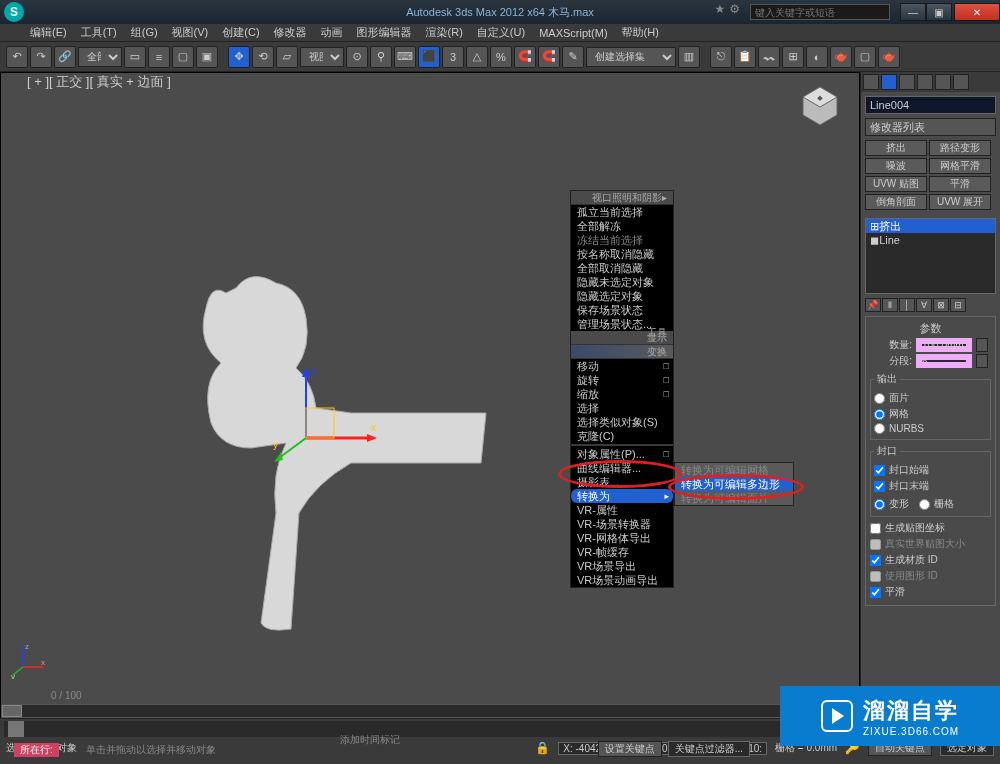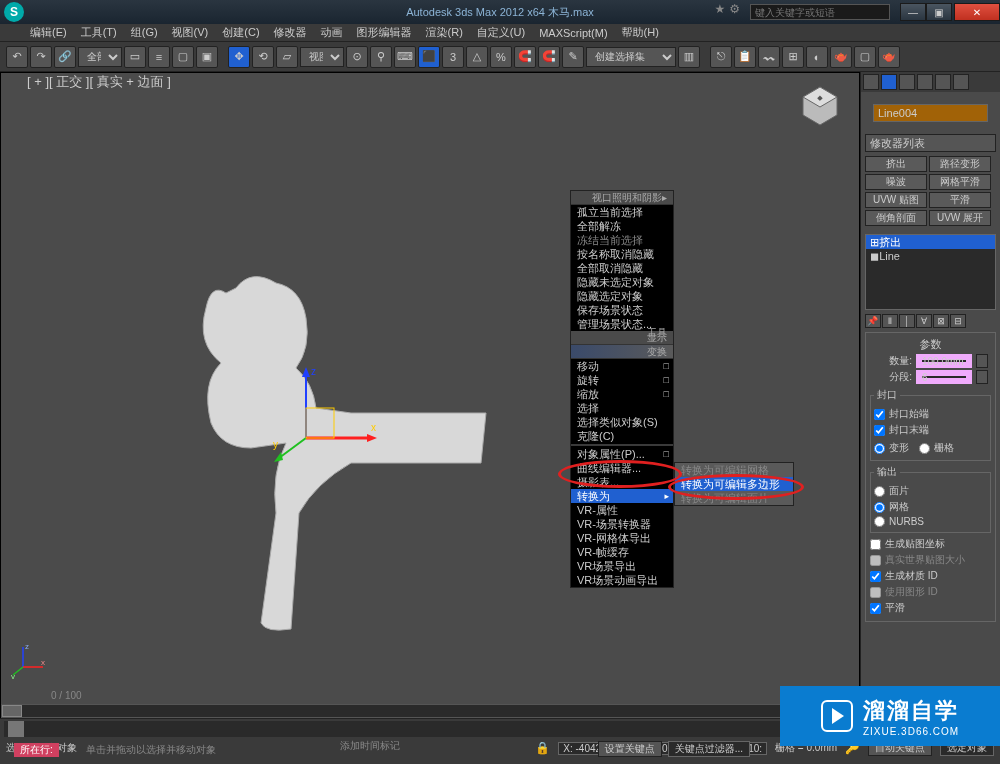--- a/index.html
+++ b/index.html
@@ -29,39 +29,39 @@
 .horse-shape { position: absolute; left: 140px; top: 160px; }
 .gizmo { position: absolute; left: 270px; top: 290px; }
 .axis-mini { position: absolute; left: 10px; bottom: 34px; }
 .scrollbar-h { position: absolute; bottom: -1px; left: 0; right: 0; height: 14px; background: #2a2a2a; border: 1px solid #555; }
 .scrollbar-h .thumb { position: absolute; left: 0; width: 20px; height: 12px; background: #666; border: 1px solid #888; }
 .coord-label { position: absolute; bottom: 16px; left: 50px; color: #888; font-size: 10px; margin-top: 36px; }
 
 .context-menu { position: absolute; left: 570px; top: 190px; width: 104px; background: #000000; border: 1px solid #222; z-index: 100; }
 .context-menu .item { height: 14px; color: #ccc; font-size: 11px; padding: 0 6px; display: flex; align-items: center; cursor: pointer; position: relative; }
 .context-menu .item.disabled { color: #888; }
-.context-menu .item.highlighted { background: #2060d0; color: #fff; }
+.context-menu .item.highlighted { background: #2060d0; color: #fff; border-radius: 6px; }
 .context-menu .sep { height: 2px; background: #3a3a3a; margin: 1px 0; }
 .context-menu .item .arrow { position: absolute; right: 4px; font-size: 9px; }
 .context-menu .header { height: 14px; background: #4a4a4a; color: #aaa; font-size: 10px; text-align: right; padding-right: 6px; display: flex; align-items: center; justify-content: flex-end; border-bottom: 1px solid #333; }
 .tools-label { position: absolute; top: 135px; right: 6px; font-size: 10px; color: #aaa; }
 
 .submenu { position: absolute; left: 674px; top: 462px; width: 120px; background: #5a5a5a; border: 1px solid #222; z-index: 101; }
-.submenu .item { height: 14px; color: #ccc; font-size: 11px; padding: 0 6px; display: flex; align-items: center; cursor: pointer; }
+.submenu .item { height: 14px; color: #ccc; font-size: 11px; padding: 0 6px; display: flex; align-items: center; cursor: pointer; border-radius: 6px; }
 .submenu .item.highlighted { background: #2060d0; color: #fff; }
 .submenu .item.disabled { color: #888; }
 
 .red-circle { position: absolute; border: 3px solid #e02020; border-radius: 50%; z-index: 200; pointer-events: none; }
 .red-circle.c1 { left: 558px; top: 460px; width: 124px; height: 28px; }
 .red-circle.c2 { left: 668px; top: 474px; width: 136px; height: 26px; }
 
 .right-panel { width: 140px; background: #4a4a4a; border-left: 1px solid #222; display: flex; flex-direction: column; }
 .rp-tabs { height: 20px; background: #3a3a3a; display: flex; align-items: center; gap: 2px; padding: 0 2px; }
 .rp-tabs .tab { width: 16px; height: 16px; background: #555; border: 1px solid #222; }
-.rp-name { height: 18px; background: #a16207; border: 1px solid #666; margin: 12px; color: #ccc; font-size: 11px; padding: 0 4px; display: flex; align-items: center; }
+.rp-name { height: 18px; background: #0f172a; border: 1px solid #666; margin: 4px; color: #ccc; font-size: 11px; padding: 0 4px; display: flex; align-items: center; }
 .rp-modlist { height: 18px; background: #555; border: 1px solid #222; margin: 0 4px; color: #ccc; font-size: 11px; padding: 0 4px; display: flex; align-items: center; }
 .rp-btns { display: flex; flex-wrap: wrap; gap: 2px; padding: 4px; }
 .rp-btns .btn { width: 62px; height: 16px; background: #5a5a5a; border: 1px solid #222; color: #ccc; font-size: 10px; display: flex; align-items: center; justify-content: center; cursor: pointer; }
 .rp-stack { margin: 4px; height: 76px; background: #2a2a2a; border: 1px solid #666; }
 .rp-stack .item { height: 14px; color: #ccc; font-size: 11px; padding: 0 4px; display: flex; align-items: center; }
 .rp-stack .item.selected { background: #2060d0; color: #fff; }
 .rp-stacktb { display: flex; gap: 1px; margin: 0 4px; }
 .rp-stacktb div { width: 16px; height: 14px; background: #555; border: 1px solid #222; color: #ccc; font-size: 9px; display: flex; align-items: center; justify-content: center; }
 .rp-section { margin: 4px; border: 1px solid #666; padding: 4px; }
 .rp-section .title { color: #ccc; font-size: 11px; text-align: center; }
@@ -261,55 +261,55 @@
         <label>数量:</label>
         <div class="spin">100.0mm</div>
         <div class="spinbtn"></div>
       </div>
       <div class="rp-row">
         <label>分段:</label>
         <div class="spin">6</div>
         <div class="spinbtn"></div>
       </div>
       <fieldset class="rp-group">
+        <legend>输出</legend>
+        <div class="rp-radio">
+            <input type="radio" style="">
+            <span>面片</span>
+          </div>
+        <div class="rp-radio">
+            <input type="radio" checked="" style="">
+            <span>网格</span>
+          </div>
+        <div class="rp-radio">
+            <input type="radio" style="">
+            <span>NURBS</span>
+          </div>
+      </fieldset>
+      <fieldset class="rp-group">
         <legend>封口</legend>
         <div class="rp-check">
             <input type="checkbox" checked="" style="">
             <span>封口始端</span>
           </div>
         <div class="rp-check">
             <input type="checkbox" checked="" style="">
             <span>封口末端</span>
           </div>
         <div style="display:flex;gap:10px">
           <div class="rp-radio">
               <input type="radio" checked="" style="">
               <span>变形</span>
             </div>
           <div class="rp-radio">
               <input type="radio" style="">
               <span>栅格</span>
             </div>
         </div>
       </fieldset>
-      <fieldset class="rp-group">
-        <legend>输出</legend>
-        <div class="rp-radio">
-            <input type="radio" style="">
-            <span>面片</span>
-          </div>
-        <div class="rp-radio">
-            <input type="radio" checked="" style="">
-            <span>网格</span>
-          </div>
-        <div class="rp-radio">
-            <input type="radio" style="">
-            <span>NURBS</span>
-          </div>
-      </fieldset>
       <div class="rp-check">
           <input type="checkbox" style="">
           <span>生成贴图坐标</span>
         </div>
       <div class="rp-check" style="color:#888">
           <input type="checkbox" disabled="" style="">
           <span>真实世界贴图大小</span>
         </div>
       <div class="rp-check">
           <input type="checkbox" checked="" style="">
@@ -400,21 +400,21 @@
       <span>Y: 0.0mm</span>
       <span>Z: 123217.10:</span>
     </div>
     <span class="txt">栅格 = 0.0mm</span>
     <span style="color:#c80;font-size:12px">🔑</span>
     <span class="txt" style="background:#555;border:1px solid #222;padding:0 6px">自动关键点</span>
     <span class="txt" style="background:#2a2a2a;border:1px solid #666;padding:0 6px">选定对象</span>
   </div>
   <div class="status-tag">所在行:</div>
   <div class="status-hint">单击并拖动以选择并移动对象</div>
-  <div style="position:absolute;left:340px;bottom:5px;color:#888;font-size:10px">添加时间标记</div>
+  <div style="position:absolute;left:340px;bottom:11px;color:#888;font-size:10px">添加时间标记</div>
   <div style="position:absolute;right:250px;bottom:1px;display:flex;gap:6px;color:#ccc;font-size:10px">
     <span style="background:#555;border:1px solid #222;padding:0 6px">设置关键点</span>
     <span style="background:#2a2a2a;border:1px solid #666;padding:0 6px">关键点过滤器...</span>
   </div>
 </div>
 
 <div class="watermark">
   <div class="play"></div>
   <div class="txt">
     <div class="big">溜溜自学</div>

